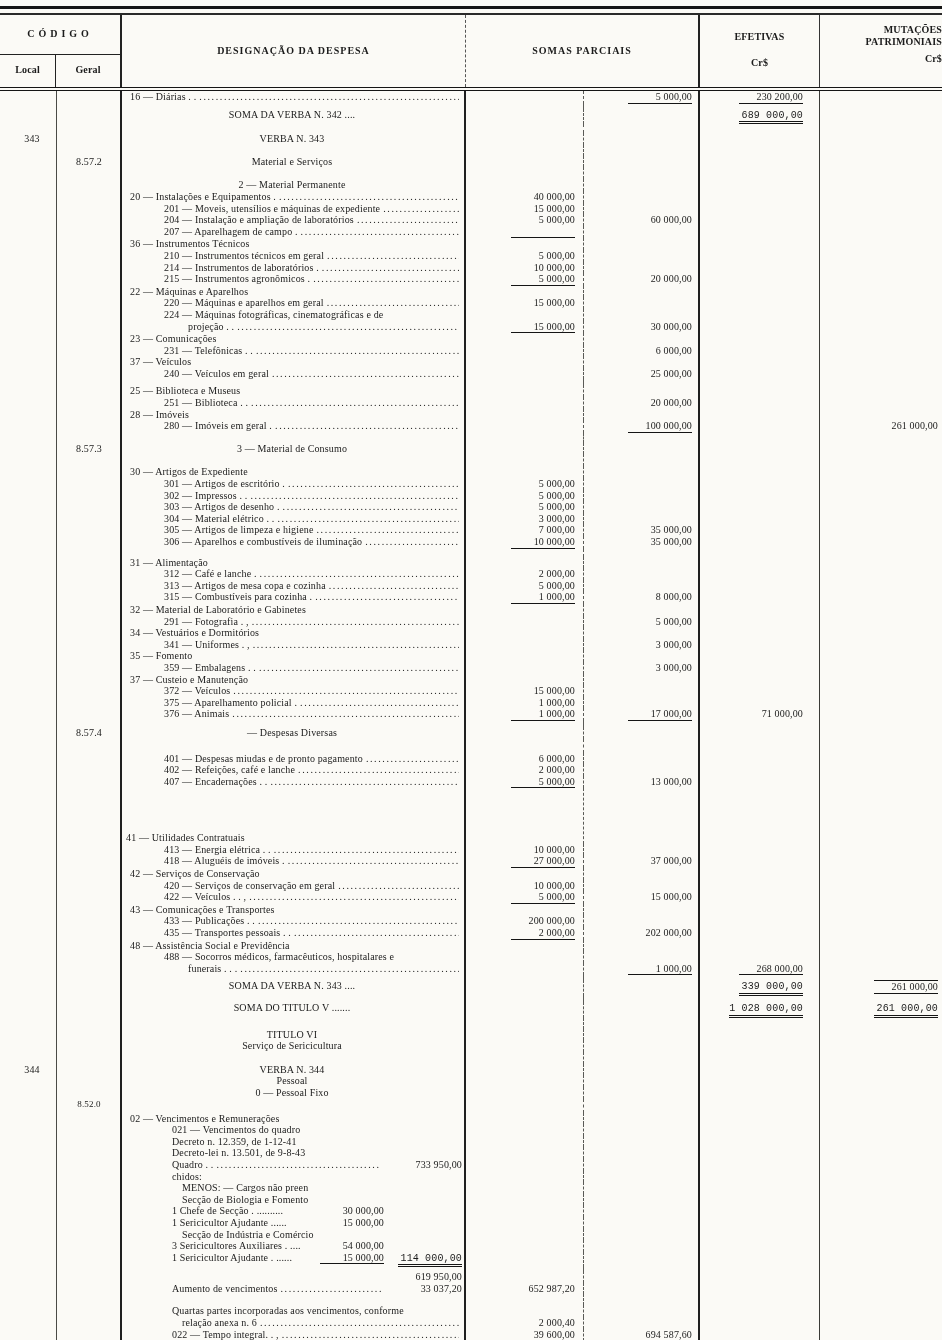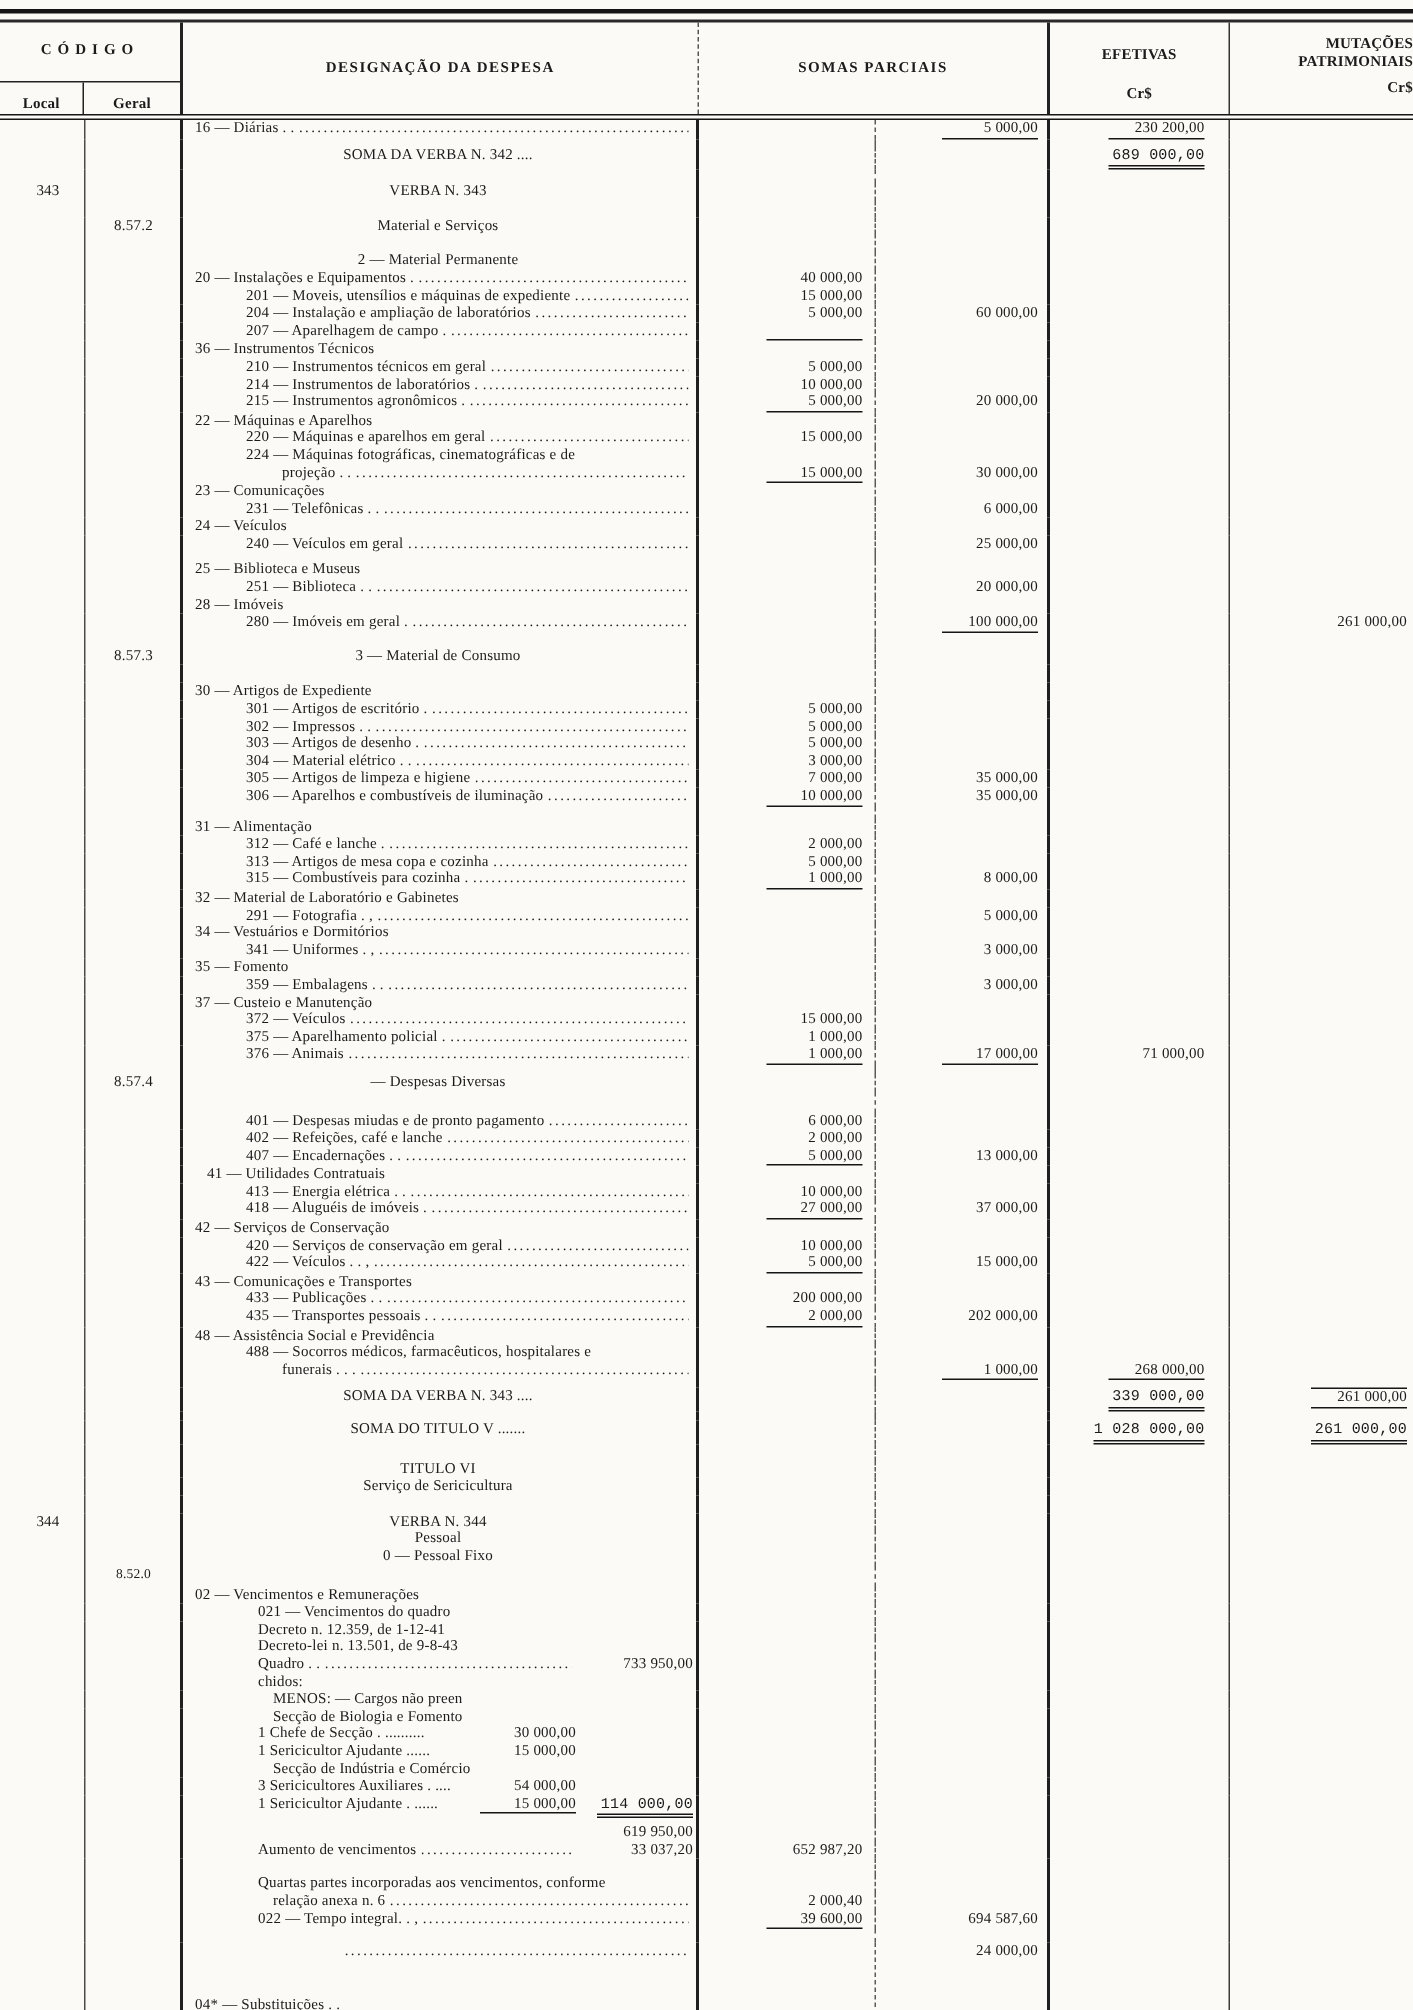--- a/index.html
+++ b/index.html
@@ -9,21 +9,21 @@
     background:#fbfaf6;
     color:#1b1b1b;
     font-family:"Liberation Serif","DejaVu Serif",serif;
     font-size:10px;line-height:11.6px;
     overflow:hidden;
     letter-spacing:.15px;
   }
   
   .rule-top{margin-top:6px;height:4px;border-top:3px solid #151515;border-bottom:2px solid #2a2a2a;}
   
-  .hdr{display:flex;height:65px;border-bottom:4px double #151515;box-sizing:border-box;}
+  .hdr{display:flex;height:76px;border-bottom:4px double #151515;box-sizing:border-box;}
   .hdr div{box-sizing:border-box;}
   .h-codigo{width:122px;display:flex;flex-direction:column;border-right:2px solid #222;}
   .h-cod-top{height:40px;text-align:center;padding-top:13px;letter-spacing:4px;font-weight:bold;border-bottom:1.5px solid #222;}
   .h-cod-bottom{flex:1;display:flex;}
   .h-local{width:56px;border-right:1.5px solid #222;text-align:center;padding-top:9px;font-weight:bold;}
   .h-geral{flex:1;text-align:center;padding-top:9px;font-weight:bold;}
   .h-desig{width:344px;border-right:1px dashed #555;display:flex;align-items:center;justify-content:center;font-weight:bold;letter-spacing:1px;}
   .h-somas{width:234px;border-right:2px solid #222;display:flex;align-items:center;justify-content:center;font-weight:bold;letter-spacing:1px;}
   .h-efet{width:120px;border-right:1.5px solid #333;text-align:center;padding-top:16px;font-weight:bold;}
   .h-efet .cr{margin-top:14px;font-weight:bold;}
@@ -337,21 +337,21 @@
         </div>
         <div class="c-p1"></div>
         <div class="c-p2"><span class="v">6 000,00</span></div>
         <div class="c-ef"></div>
         <div class="c-mu"></div>
       </div>
       <div class="row">
         <div class="c-local"></div>
         <div class="c-geral"></div>
         <div class="c-desig">
-          <span class="lbl" style="padding-left: 8px;">24 — Veículos</span>
+          <span class="lbl" style="padding-left: 8px;">37 — Veículos</span>
           <span class="fill"></span>
         </div>
         <div class="c-p1"></div>
         <div class="c-p2"></div>
         <div class="c-ef"></div>
         <div class="c-mu"></div>
       </div>
       <div class="row">
         <div class="c-local"></div>
         <div class="c-geral"></div>
@@ -773,21 +773,21 @@
         </div>
         <div class="c-p1"><span class="v u">5 000,00</span></div>
         <div class="c-p2"><span class="v">13 000,00</span></div>
         <div class="c-ef"></div>
         <div class="c-mu"></div>
       </div>
       <div class="row">
         <div class="c-local"></div>
         <div class="c-geral"></div>
         <div class="c-desig">
-          <span class="lbl" style="padding-left: 16px;">41 — Utilidades Contratuais</span>
+          <span class="lbl" style="padding-left: 4px; margin-top: 44px;">41 — Utilidades Contratuais</span>
           <span class="fill"></span>
         </div>
         <div class="c-p1"></div>
         <div class="c-p2"></div>
         <div class="c-ef"></div>
         <div class="c-mu"></div>
       </div>
       <div class="row">
         <div class="c-local"></div>
         <div class="c-geral"></div>

